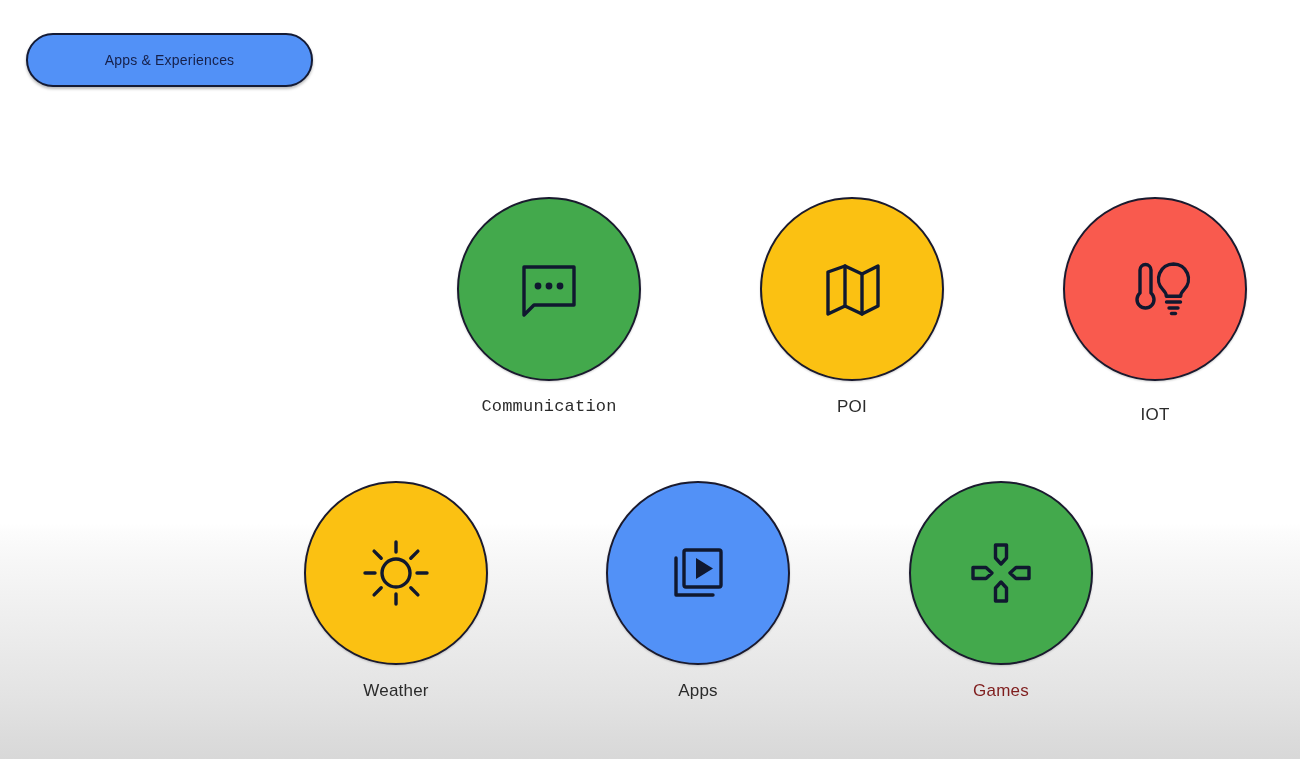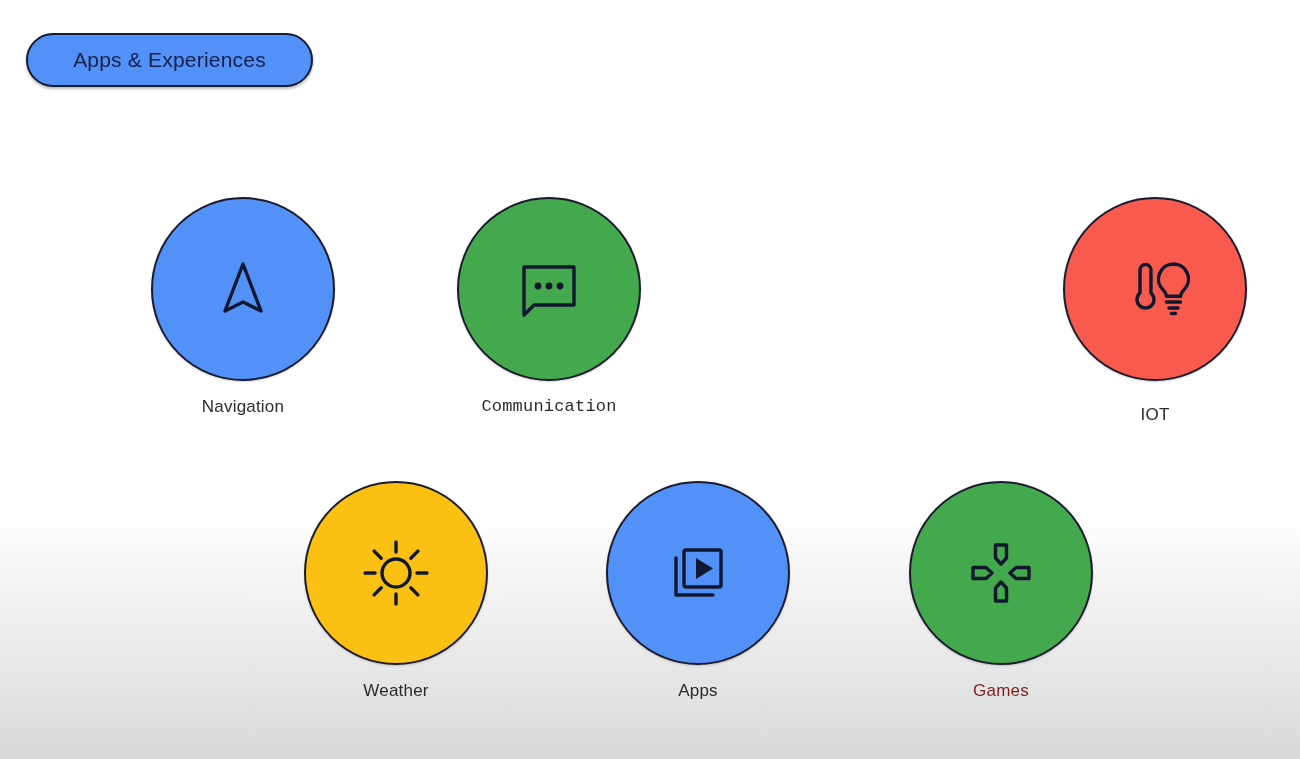--- a/index.html
+++ b/index.html
@@ -49,21 +49,21 @@
     width: 287px;
     height: 54px;
     border-radius: 27px;
     display: flex;
     align-items: center;
     justify-content: center;
     border: 2.5px solid #141b35;
     box-shadow: 0 2px 3px rgba(0,0,0,0.28);
   }
   #title-chip-label {
-    font-size: 21px;
+    font-size: 14px;
     letter-spacing: 0.2px;
     color: #16204a;
     white-space: nowrap;
     font-weight: 400;
   }
 
   
   .tile {
     position: absolute;
     width: 230px;
@@ -113,41 +113,43 @@
 <body>
 
 <div id="slide-bg"></div>
 
 <div id="slide-root">
 
   <div id="title-chip" style="background: rgb(82, 145, 247); border-color: rgb(20, 27, 53);">
     <span id="title-chip-label" style="color: rgb(22, 32, 74);">Apps &amp; Experiences</span>
   </div>
 
-  <div class="tile" style="left:128px; top:197px;">
-    <div class="tile-circle" id="circle-navigation" style="background: rgb(82, 145, 247);">
-      <svg class="tile-icon" viewBox="0 0 84 84">
-        <path class="st" d="M42 17 L60 64 L42 55 L24 64 Z" style="stroke: rgb(16, 24, 47);"></path>
-      </svg>
-    </div>
-    <div class="tile-label" style="color: rgb(43, 43, 43);">Navigation</div>
-  </div>
 
   <div class="tile" style="left:434px; top:197px;font-family:Liberation Mono, monospace;">
     <div class="tile-circle" id="circle-communication" style="background: rgb(67, 169, 76);">
       <svg class="tile-icon" viewBox="0 0 84 84">
         <path class="st" d="M17 20 h50 v38 H27 L17 68 Z" style="stroke: rgb(16, 24, 47);"></path>
         <circle class="sf" cx="31" cy="39" r="3.4" style="fill: rgb(16, 24, 47);"></circle>
         <circle class="sf" cx="42" cy="39" r="3.4" style="fill: rgb(16, 24, 47);"></circle>
         <circle class="sf" cx="53" cy="39" r="3.4" style="fill: rgb(16, 24, 47);"></circle>
       </svg>
     </div>
     <div class="tile-label" style="color: rgb(43, 43, 43);">Communication</div>
   </div>
 
+  <div class="tile" style="left:737px; top:197px;">
+    <div class="tile-circle" id="circle-poi" style="background: rgb(251, 193, 18);">
+      <svg class="tile-icon" viewBox="0 0 84 84">
+        <path class="st" d="M18 25 L35 19 L52 27 L68 19 L68 59 L52 67 L35 59 L18 67 Z" style="stroke: rgb(16, 24, 47);"></path>
+        <path class="st" d="M35 19 L35 59" style="stroke: rgb(16, 24, 47);"></path>
+        <path class="st" d="M52 27 L52 67" style="stroke: rgb(16, 24, 47);"></path>
+      </svg>
+    </div>
+    <div class="tile-label" style="color: rgb(43, 43, 43);">POI</div>
+  </div>
 
   <div class="tile" style="left:1040px; top:197px;gap:8px;">
     <div class="tile-circle" id="circle-iot" style="background: rgb(249, 90, 78);">
       <svg class="tile-icon" viewBox="0 0 84 84">
 
         <path class="st" d="M27 46 V23 a5.5 5.5 0 0 1 11 0 V46 a8.5 8.5 0 1 1 -11 0 Z" style="stroke: rgb(16, 24, 47);"></path>
 
         <path class="st" d="M60.5 17 a15 15 0 0 1 10.6 25.6 c-2.2 2.2 -3.4 4 -3.4 6.6 h-14.4 c0 -2.6 -1.2 -4.4 -3.4 -6.6 A15 15 0 0 1 60.5 17 Z" style="stroke: rgb(16, 24, 47);"></path>
         <path class="st" d="M53.5 55 h14" style="stroke: rgb(16, 24, 47);"></path>
         <path class="st" d="M56 61 h9" style="stroke: rgb(16, 24, 47);"></path>

